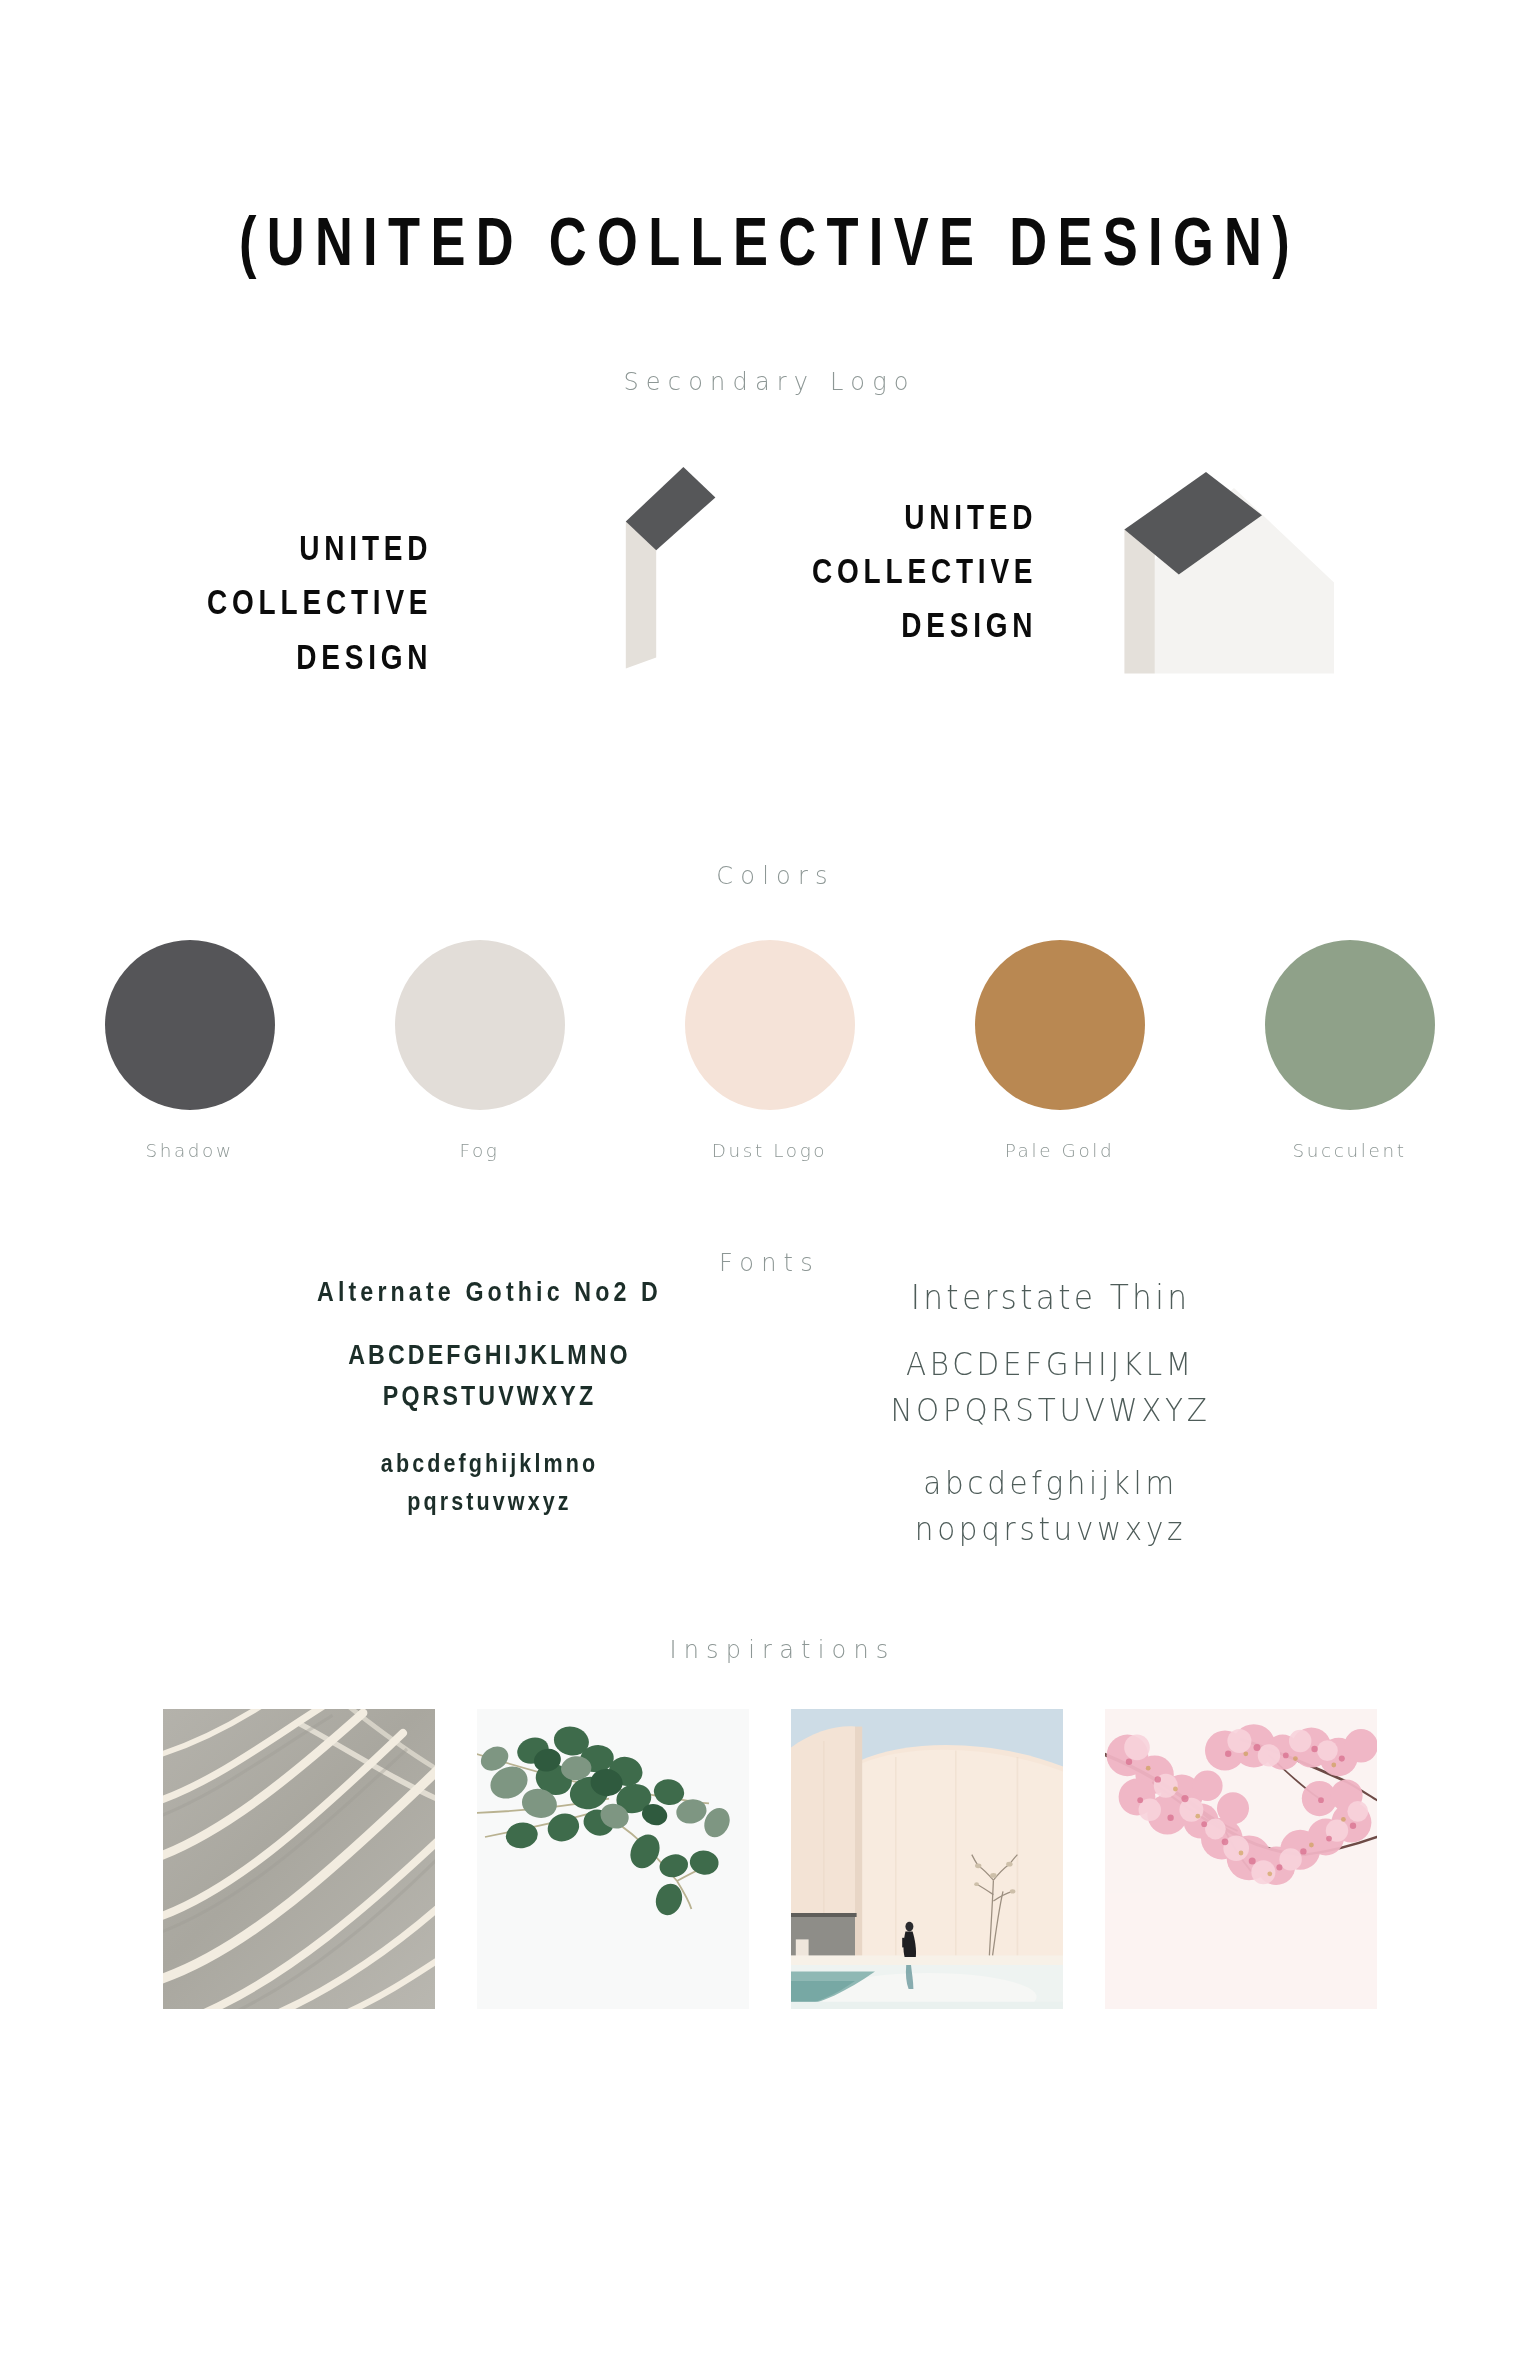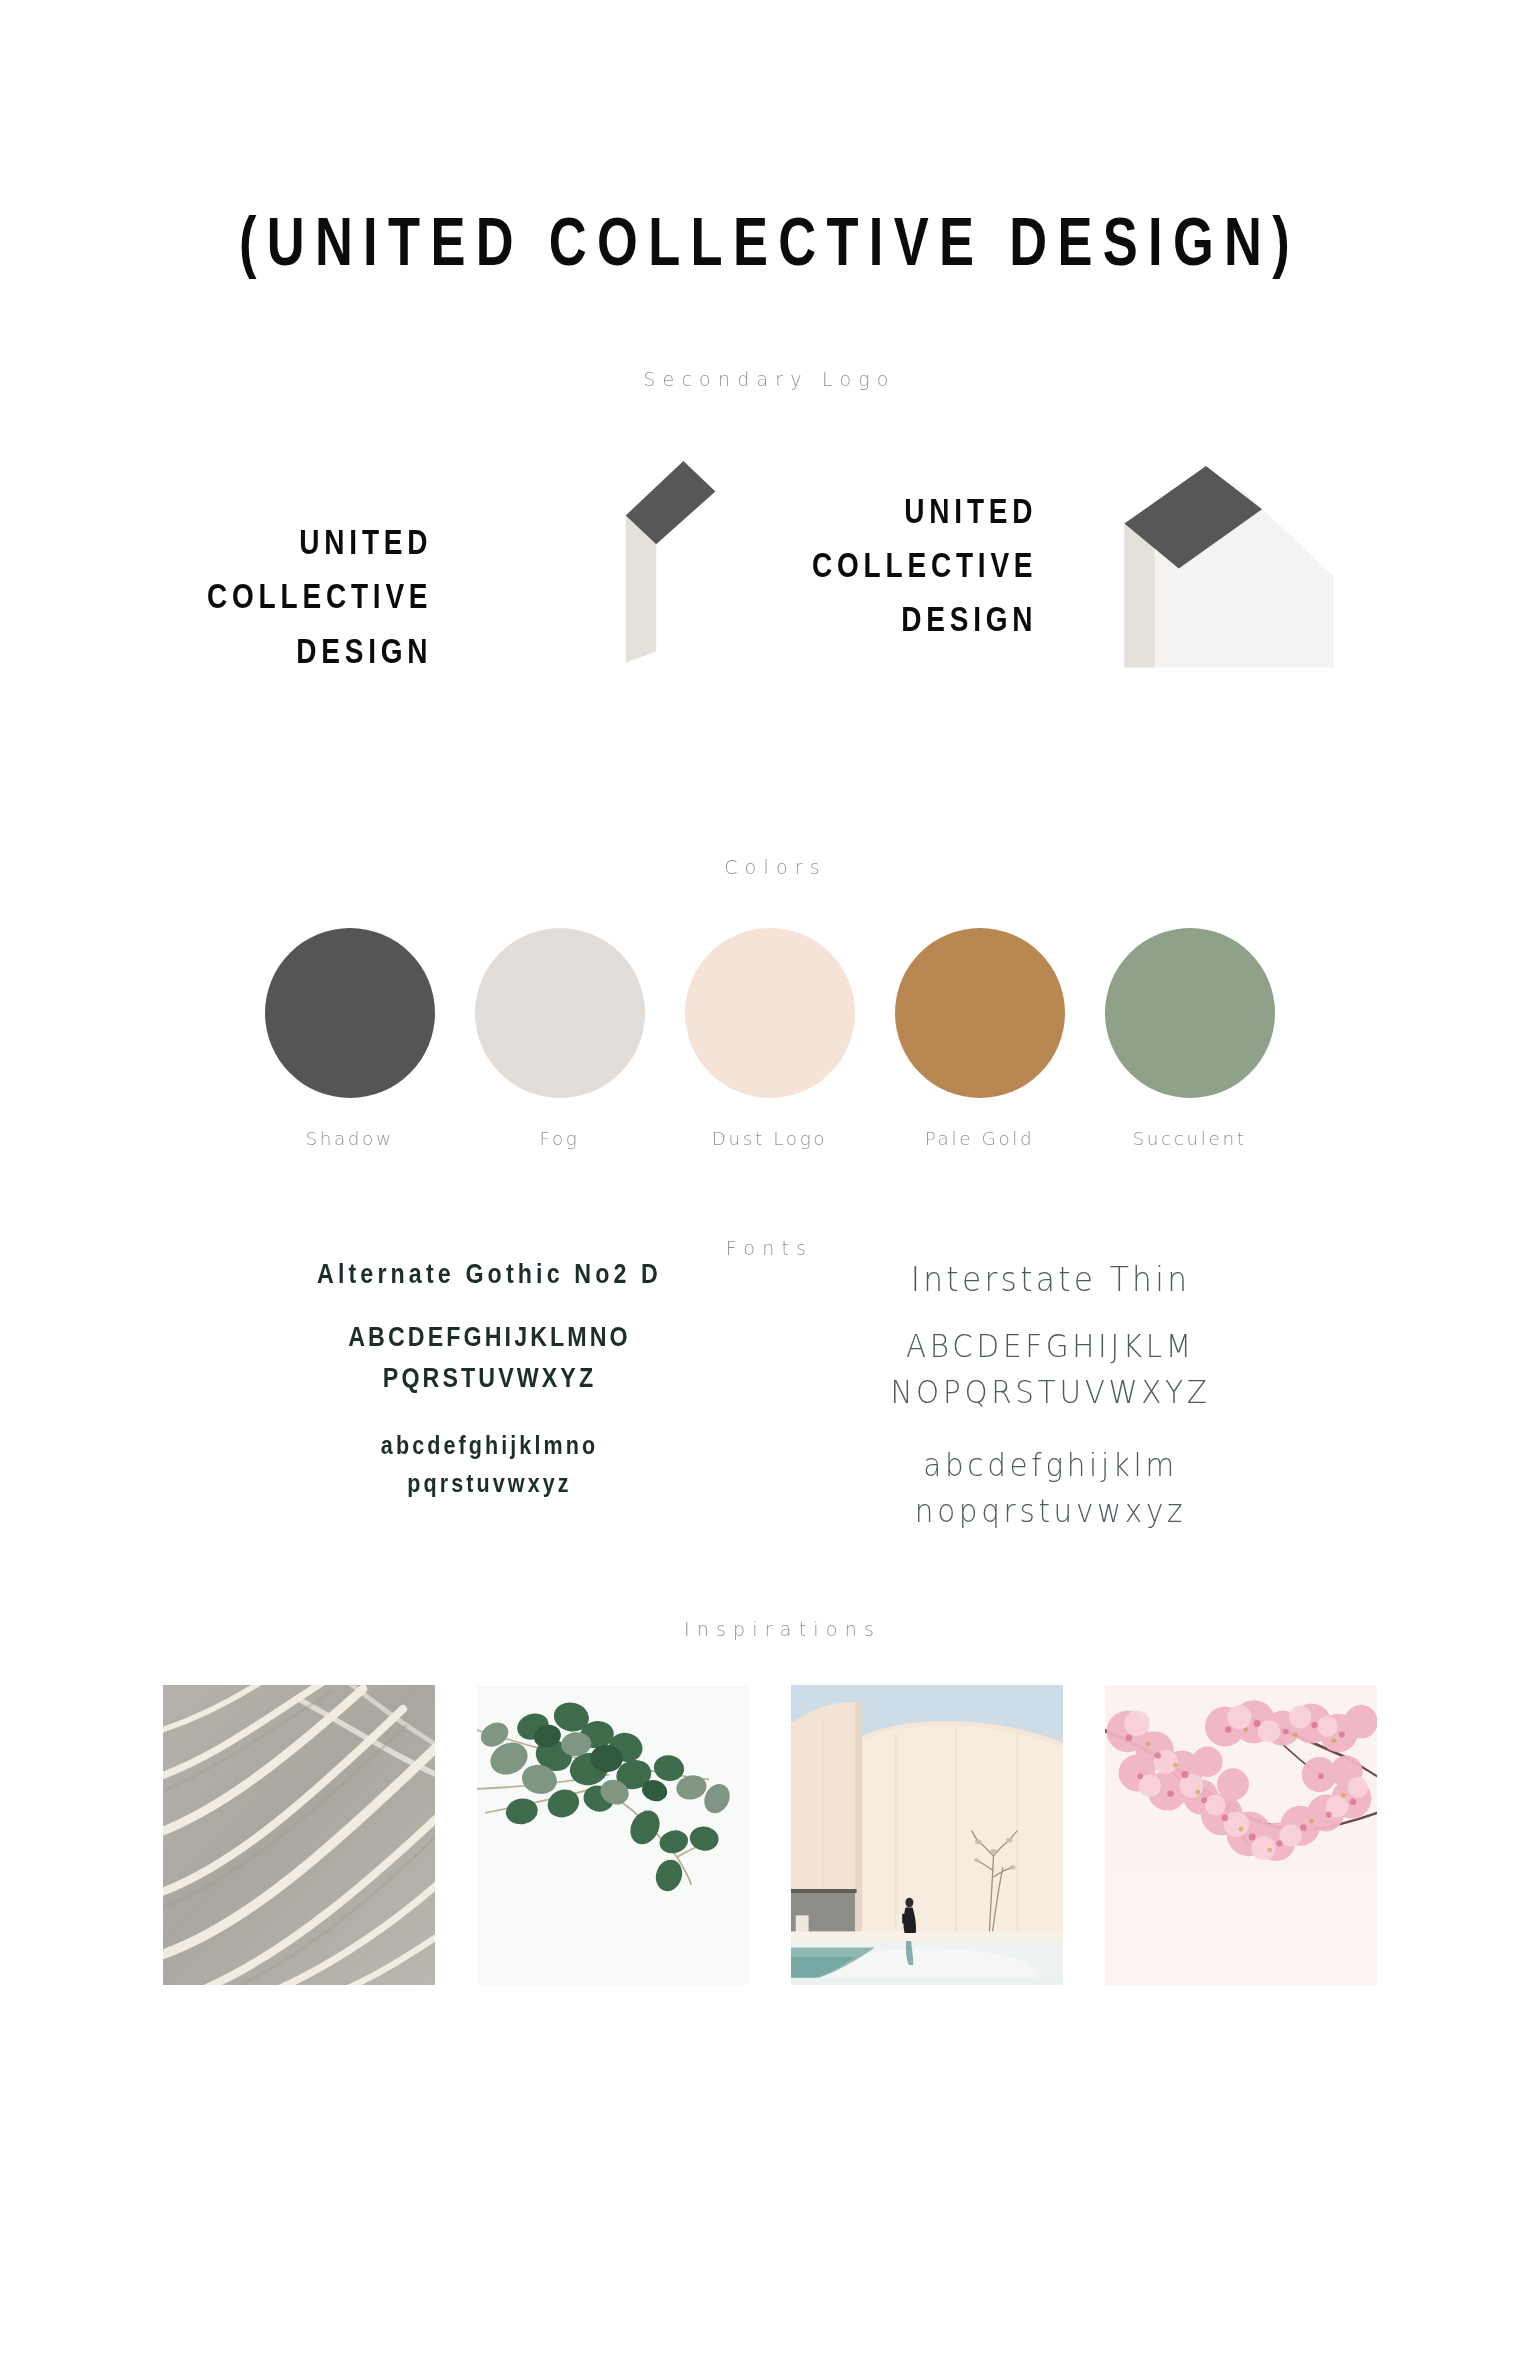--- a/index.html
+++ b/index.html
@@ -25,21 +25,21 @@
     transform: scaleX(0.76);
     transform-origin: center;
     white-space: nowrap;
   }
 
   
   .section-header {
     text-align: center;
     font-family: "DejaVu Sans", sans-serif;
     font-weight: 300;
-    font-size: 19px;
+    font-size: 24px;
     letter-spacing: 7.2px;
     color: #8d9795;
     white-space: nowrap;
   }
 
   
   .logo-row {
     position: relative;
     height: 337px;
     margin-top: 71px;
@@ -71,21 +71,21 @@
   .cell-house { left: 1118px; top: 4.8px; }
 
   .house-svg { display: block; }
 
   
   .colors-header { margin-top: 58px; padding-left: 12px; }
 
   .swatch-row {
     display: flex;
     justify-content: center;
-    gap: 40px;
+    gap: 120px;
     margin-top: 50px;
   }
   .swatch { width: 170px; text-align: center; }
   .swatch-dot {
     width: 170px;
     height: 170px;
     border-radius: 50%;
     margin: 0 auto;
   }
   .swatch-name {

